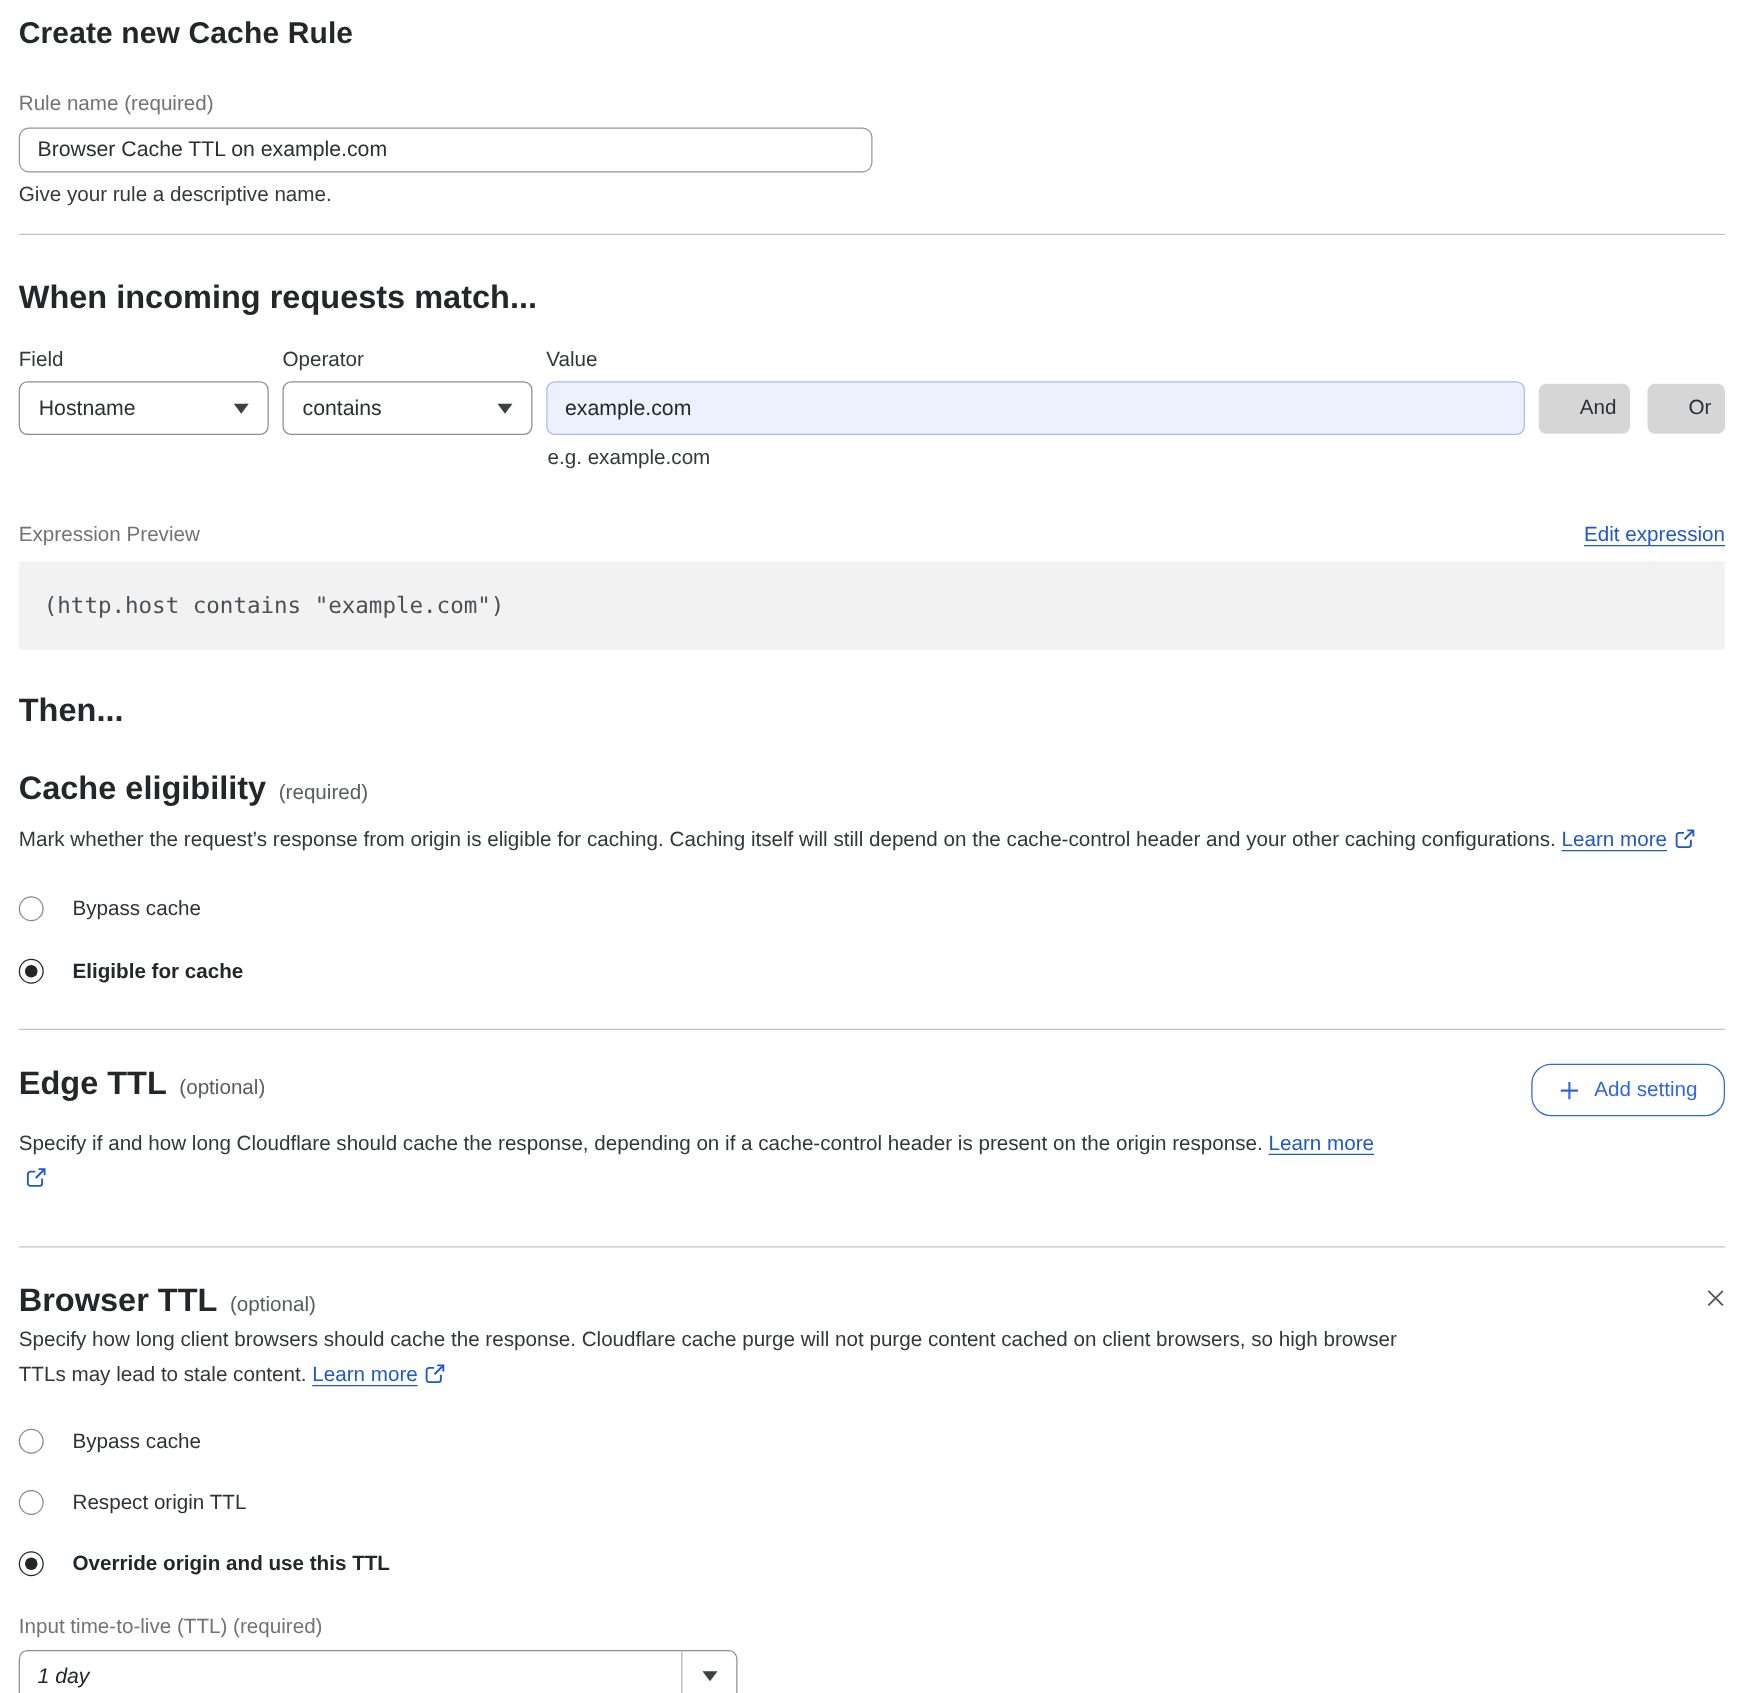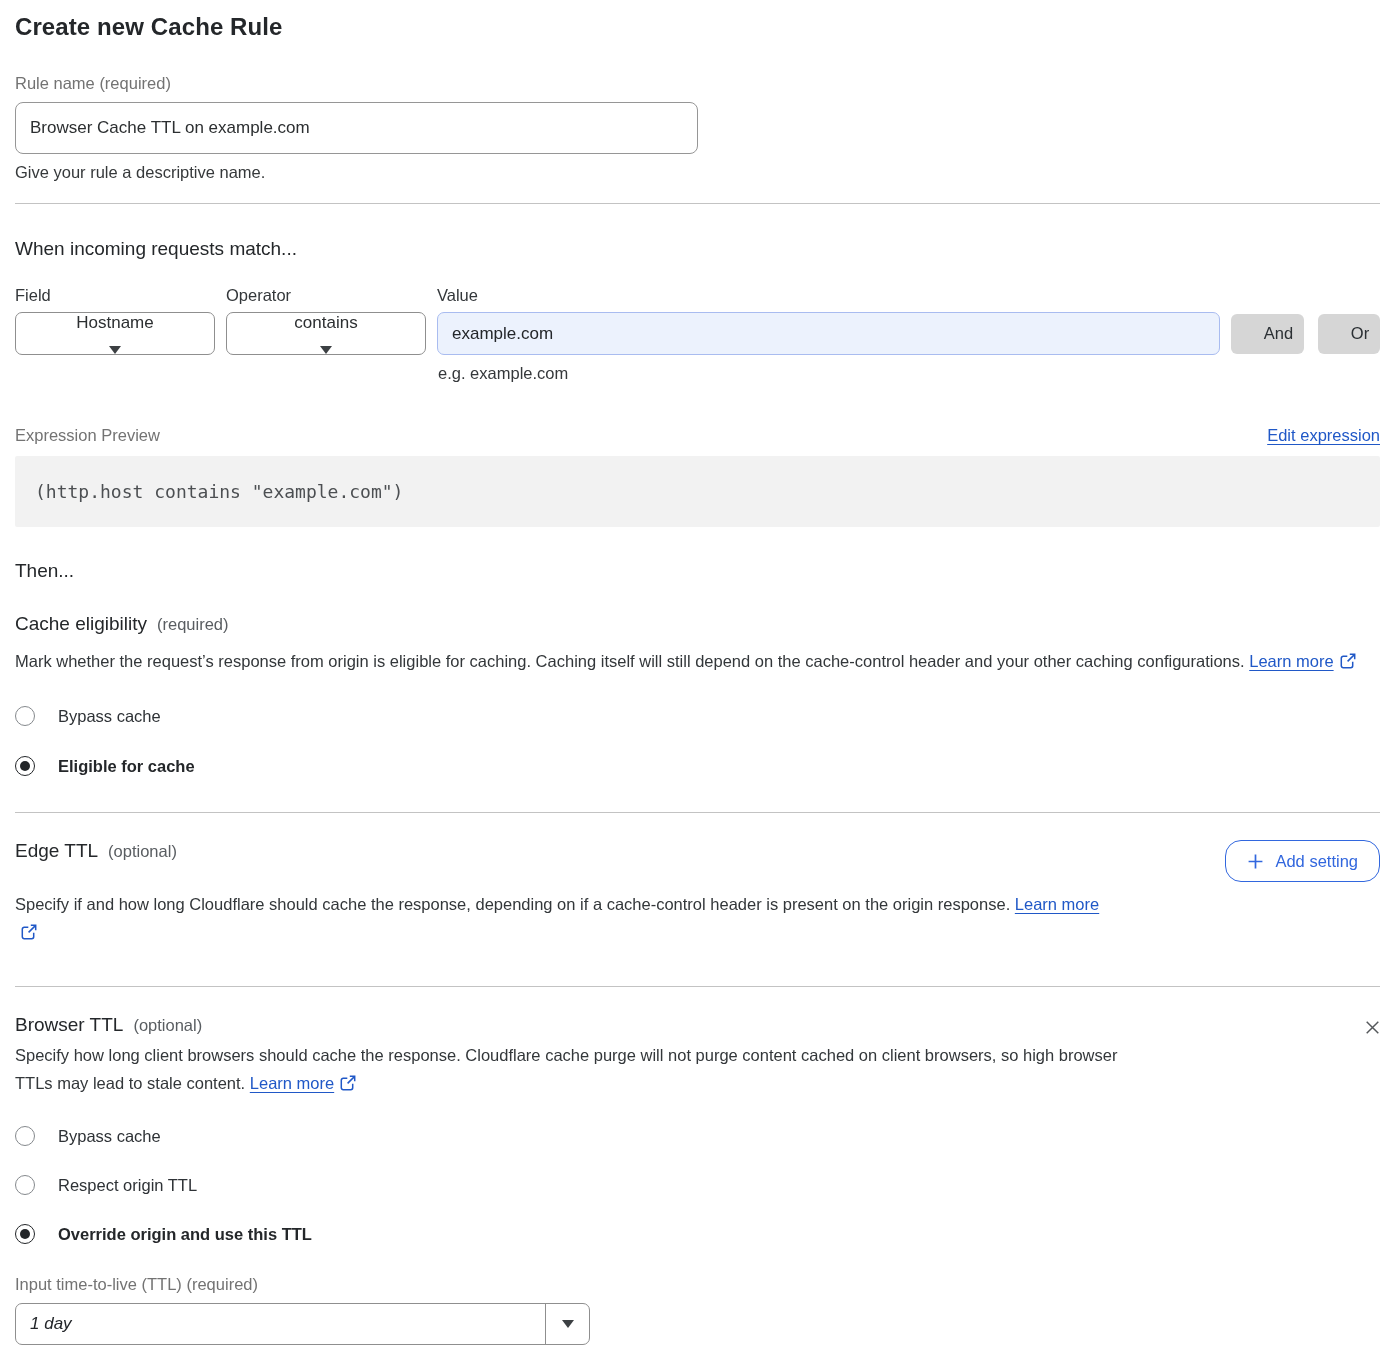--- a/index.html
+++ b/index.html
@@ -12,48 +12,48 @@
   }
   .container { padding: 13px 20px 24px 15px; }
 
   h1.page-title { font-size: 24px; font-weight: 700; color: #24272a; letter-spacing: .1px; }
 
   .form-label { font-size: 16.5px; color: #737373; }
   .mt-label { margin-top: 33px; }
 
   .text-input {
     margin-top: 9px;
-    width: 683px; height: 52px;
+    width: 683px; height: 36px;
     border: 1px solid #969696; border-radius: 8px;
     font-family: "Liberation Sans", sans-serif;
     font-size: 17px; color: #2c2f31;
     padding: 0 14px;
     background: #fff;
     outline: none;
   }
   .helper-text { margin-top: 9px; font-size: 16.5px; color: #36393b; }
 
   .divider { border: none; border-top: 1px solid #c3c3c3; margin-top: 21px; }
 
-  h2.section-heading { font-size: 19px; font-weight: 400; color: #24272a; }
+  h2.section-heading { font-size: 26px; font-weight: 700; color: #24272a; }
   .mt-section { margin-top: 34px; }
   .match-labels { display: flex; margin-top: 26px; }
   .match-labels .col-label { font-size: 16.5px; color: #33373a; }
   .w-field { width: 200px; margin-right: 11px; }
   .w-op    { width: 200px; margin-right: 11px; }
   .w-value { width: 783px; }
 
   .controls-row { display: flex; margin-top: 7px; align-items: center; }
 
   .select-box {
     height: 43px; background: #fff;
     border: 1px solid #8f8f8f; border-radius: 7px;
     display: flex; align-items: center; justify-content: space-between;
     padding: 0 15px; cursor: pointer;
-    font-size: 17px; color: #2c2f31; flex-direction: column;
+    font-size: 17px; color: #2c2f31;
   }
   .caret-down {
     width: 0; height: 0;
     border-left: 6px solid transparent;
     border-right: 6px solid transparent;
     border-top: 8px solid #3c4043;
   }
 
   .value-input {
     height: 43px; width: 783px;

